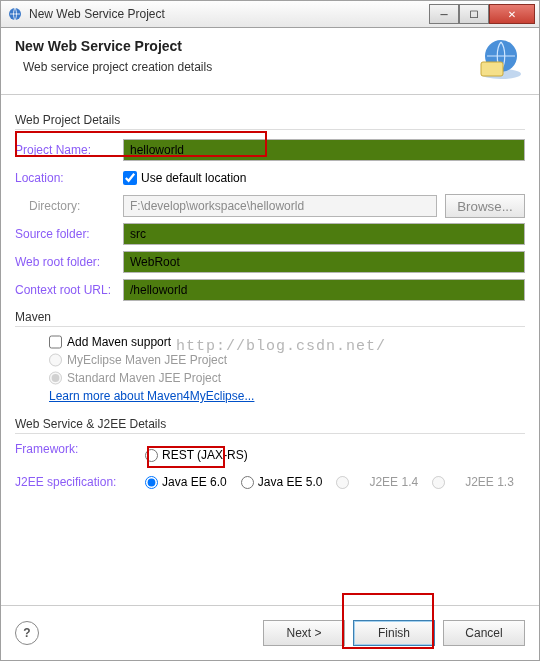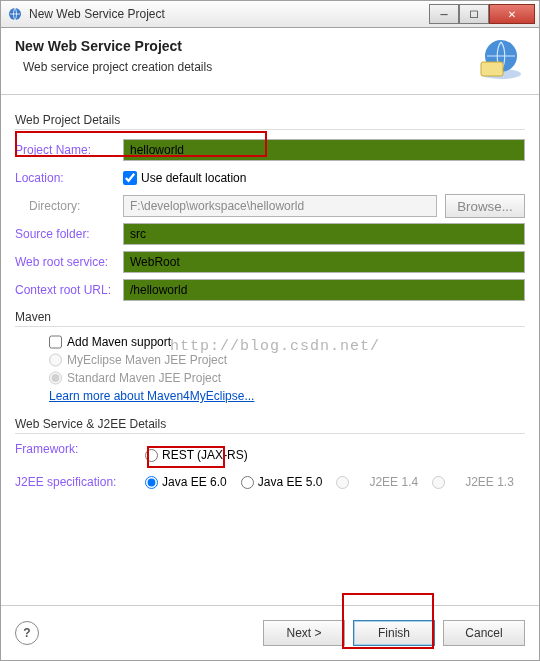--- a/index.html
+++ b/index.html
@@ -45,21 +45,21 @@
 
 .radio-row { display: flex; align-items: flex-end; gap: 14px; flex-wrap: wrap; }
 .radio-opt { display: flex; align-items: center; gap: 4px; }
 .radio-opt.disabled { color: #9a9a9a; gap: 20px; }
 
 .footer { border-top: 1px solid #ccc; padding: 14px 14px; display: flex; align-items: center; gap: 8px; }
 .footer .help { width: 24px; height: 24px; border-radius: 50%; border: 1px solid #888; display: flex; align-items: center; justify-content: center; color: #555; font-weight: bold; margin-right: auto; }
 .footer button { width: 82px; height: 26px; border: 1px solid #a9a9a9; background: linear-gradient(#fcfcfc,#e4e4e4); font-family: inherit; font-size: 12px; color: #333; }
 .footer button.primary { border: 1px solid #3c7fb1; box-shadow: inset 0 0 0 1px #a2d0ef; }
 
-.watermark { position: absolute; left: 170px; top: 338px; color: rgba(120,120,120,0.55); font-family: "Courier New", monospace; font-size: 15px; letter-spacing: 1px; pointer-events: none; }
+.watermark { position: absolute; left: 176px; top: 338px; color: rgba(120,120,120,0.55); font-family: "Courier New", monospace; font-size: 15px; letter-spacing: 1px; pointer-events: none; }
 
 .rel { position: relative; }
 </style>
 </head>
 <body class="rel">
 
 <div class="titlebar">
   <svg class="app-icon" viewBox="0 0 16 16">
       <circle cx="8" cy="8" r="6" fill="#3a78c9"></circle>
       <path d="M3 8h10M8 2c2 3 2 9 0 12M8 2c-2 3-2 9 0 12" stroke="#fff" stroke-width="0.8" fill="none"></path>
@@ -109,21 +109,21 @@
       <input type="text" disabled="" value="F:\develop\workspace\helloworld" style="">
       <button class="browse" disabled="">Browse...</button>
     </div>
 
     <div class="row">
       <span class="lbl">Source folder:</span>
       <input type="text" value="src" style="">
     </div>
 
     <div class="row">
-      <span class="lbl">Web root service:</span>
+      <span class="lbl">Web root folder:</span>
       <input type="text" value="WebRoot" style="">
     </div>
 
     <div class="row">
       <span class="lbl">Context root URL:</span>
       <input type="text" value="/helloworld" style="">
     </div>
 
     <div class="group-label">Maven</div>
     <div class="group-sep"></div>

